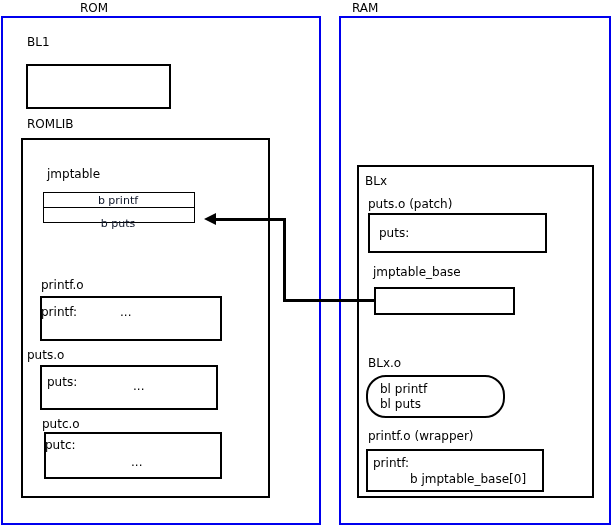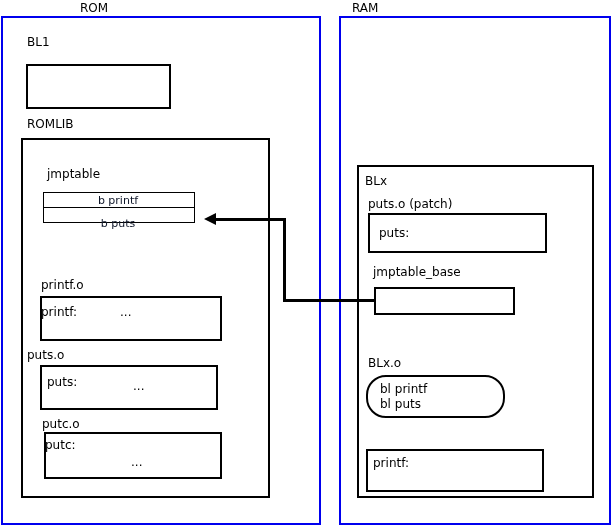--- a/index.html
+++ b/index.html
@@ -116,22 +116,24 @@
   <div class="box" style="left:374px;top:287px;width:141px;height:28px;">
     <div class="lbl" style="left:6px;top:6px;"></div>
   </div>
 
   <div class="lbl" style="left:368px;top:357px;">BLx.o</div>
   <div class="box" style="left:366px;top:375px;width:139px;height:43px;border-radius:20px;">
     <div class="lbl" style="left:12px;top:6px;">bl printf</div>
     <div class="lbl" style="left:12px;top:21px;">bl puts</div>
   </div>
 
+  <div class="lbl" style="left:368px;top:430px;">printf.o (wrapper)</div>
   <div class="box" style="left:366px;top:449px;width:178px;height:43px;">
     <div class="lbl" style="left:5px;top:6px;">printf:</div>
+    <div class="lbl" style="left:42px;top:22px;">b jmptable_base[0]</div>
   </div>
 
   <div class="wire" style="left:283px;top:299px;width:93px;height:3px;"></div>
 
   <div class="wire" style="left:283px;top:218px;width:3px;height:84px;"></div>
 
   <div class="wire" style="left:216px;top:218px;width:70px;height:3px;"></div>
 
   <div class="arrowhead" style="left:204px;top:213px;"></div>
 

